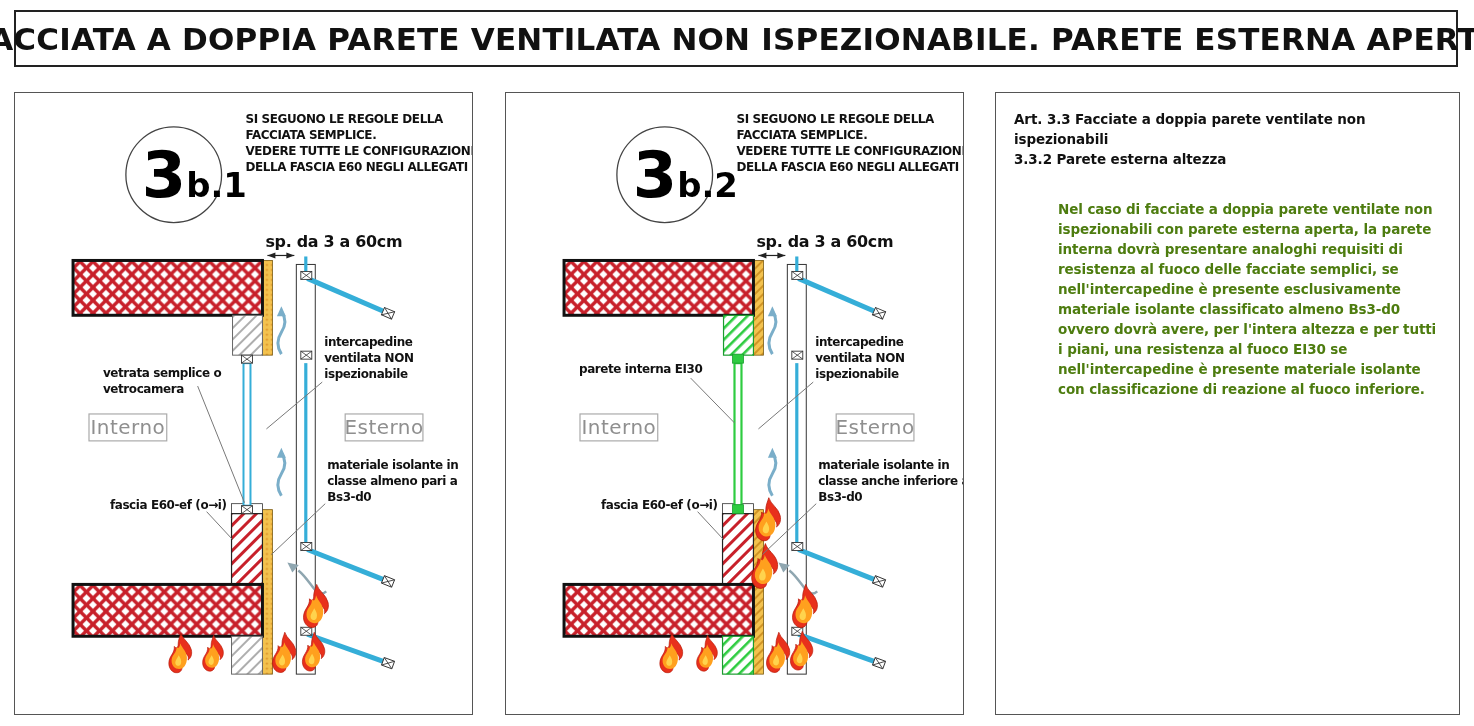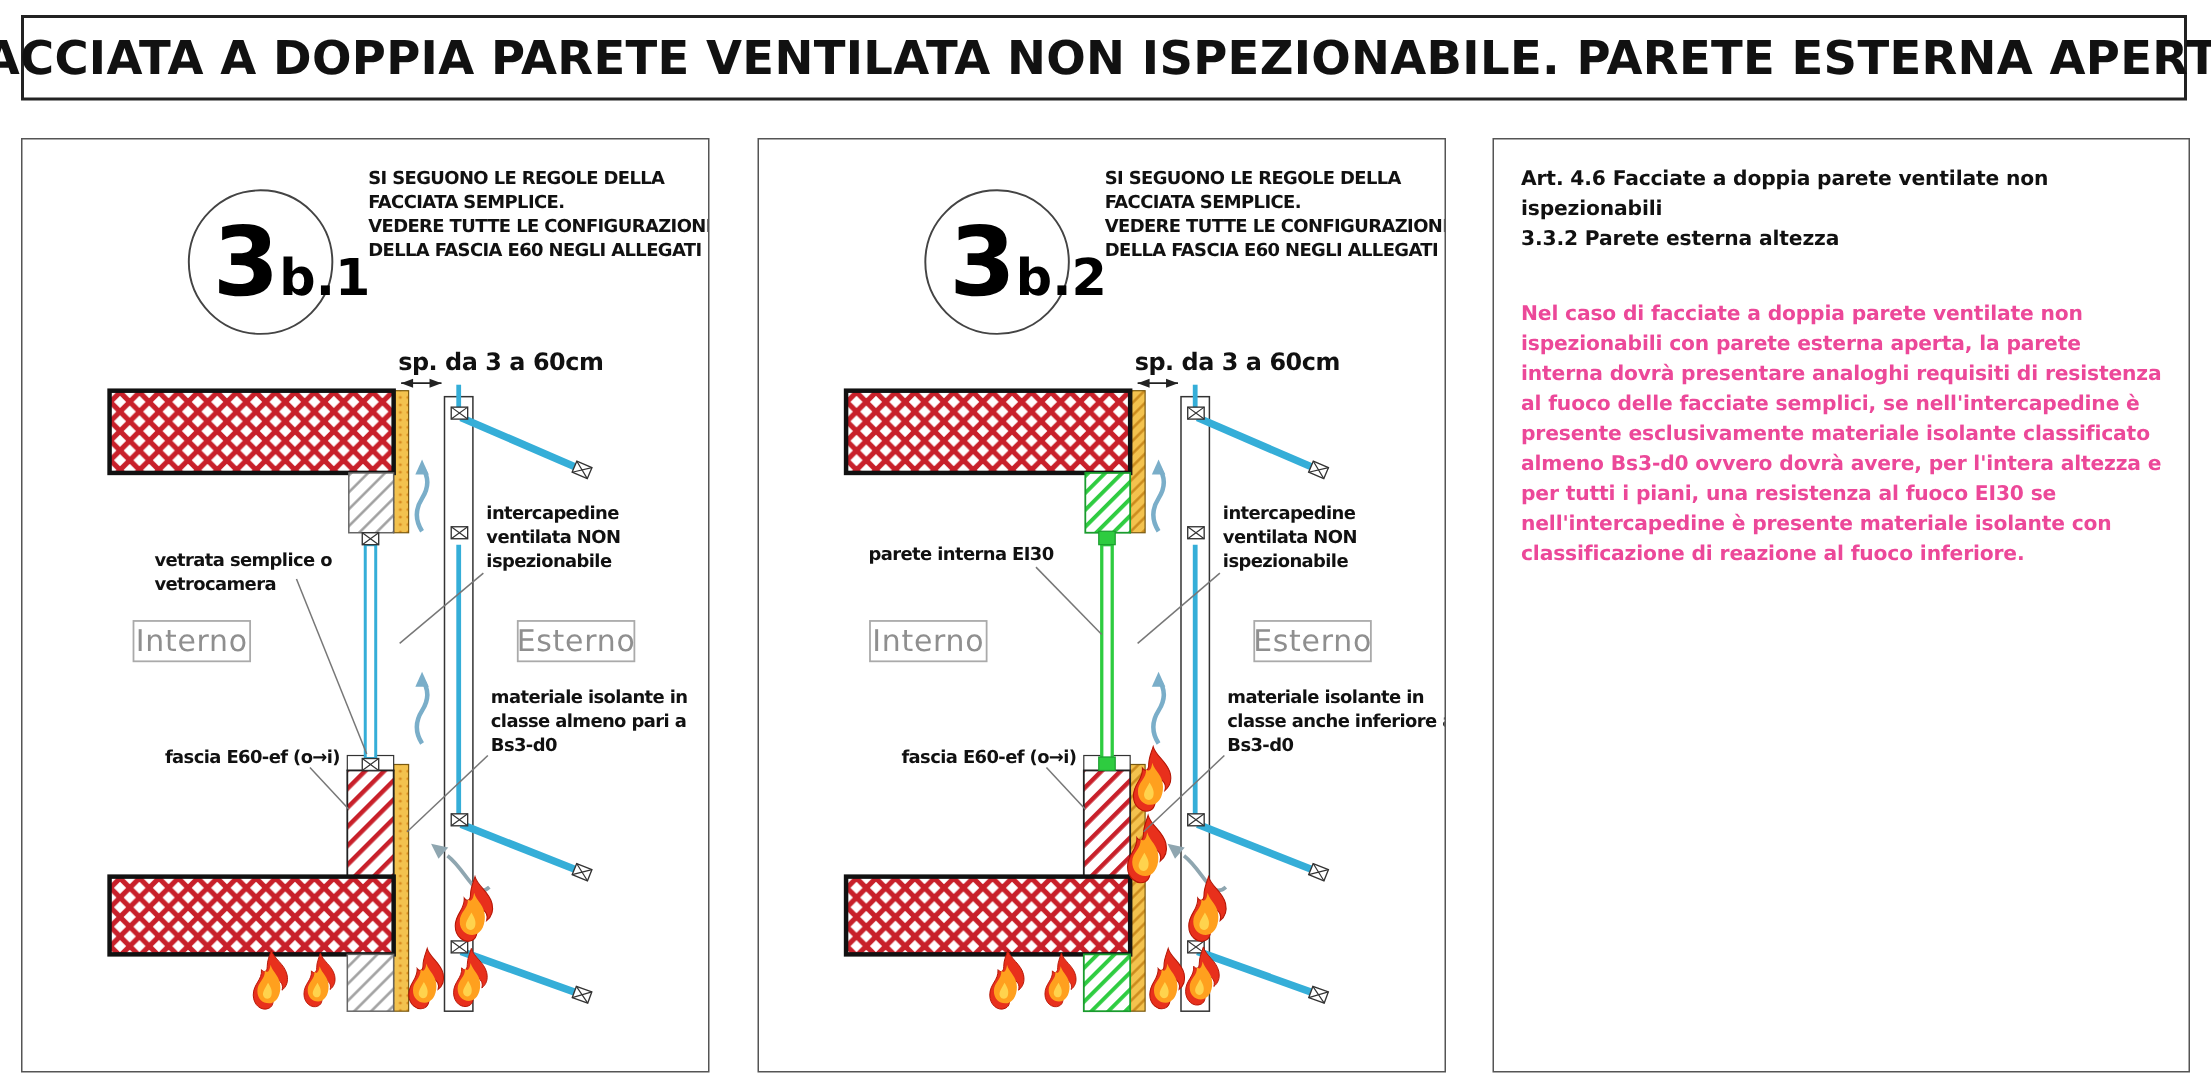--- a/index.html
+++ b/index.html
@@ -8,21 +8,21 @@
   .titlebar{position:absolute;left:14px;top:10px;width:1444px;height:57px;
             border:2px solid #222;display:flex;align-items:center;justify-content:center;
             box-sizing:border-box;}
   .titlebar span{font-size:31px;font-weight:bold;color:#111;letter-spacing:.2px;white-space:nowrap;}
   .panel{position:absolute;top:92px;height:623px;border:1.5px solid #555;box-sizing:border-box;background:#fff;}
   .panel.p1{left:14px;width:459px;}
   .panel.p2{left:505px;width:459px;}
   .panel.p3{left:995px;width:465px;padding:16px 18px;}
   .panel svg{display:block;width:100%;height:100%;}
   .p3 .heading{font-size:13.5px;font-weight:bold;color:#111;line-height:20px;letter-spacing:-.1px;}
-  .p3 .body{font-size:13.5px;font-weight:bold;color:#ec4899;line-height:20px;letter-spacing:-.1px;margin-top:30px;}
+  .p3 .body{font-size:13.5px;font-weight:bold;color:#4d7c0f;line-height:20px;letter-spacing:-.1px;margin-top:30px;margin-left:44px;}
   text{font-family:"DejaVu Sans","Liberation Sans",sans-serif;}
   .lbl{font-size:12px;font-weight:bold;fill:#111;letter-spacing:-.4px;}
   .note{font-size:12px;font-weight:bold;fill:#111;letter-spacing:-.4px;}
   .dim{font-size:16px;font-weight:bold;fill:#111;letter-spacing:-.3px;}
   .zone{font-size:20px;fill:#8f8f8f;letter-spacing:.5px;}
 </style>
 </head>
 <body>
 
 <div class="stage">
@@ -276,18 +276,18 @@
       <text class="zone" x="113" y="342" text-anchor="middle">Interno</text>
     </g>
     <g>
       <rect x="331" y="322" width="78" height="27" fill="#fff" stroke="#aaa" stroke-width="1.2"></rect>
       <text class="zone" x="370" y="342" text-anchor="middle">Esterno</text>
     </g>
   </svg>
   </div>
 
   <div class="panel p3">
-    <div class="heading">Art. 4.6 Facciate a doppia parete ventilate non ispezionabili</div>
+    <div class="heading">Art. 3.3 Facciate a doppia parete ventilate non ispezionabili</div>
     <div class="heading">3.3.2 Parete esterna altezza</div>
     <div class="body">Nel caso di facciate a doppia parete ventilate non ispezionabili con parete esterna aperta, la parete interna dovrà presentare analoghi requisiti di resistenza al fuoco delle facciate semplici, se nell'intercapedine è presente esclusivamente materiale isolante classificato almeno Bs3-d0 ovvero dovrà avere, per l'intera altezza e per tutti i piani, una resistenza al fuoco EI30 se nell'intercapedine è presente materiale isolante con classificazione di reazione al fuoco inferiore.</div>
   </div>
 
 </div>
 
 </body></html>

